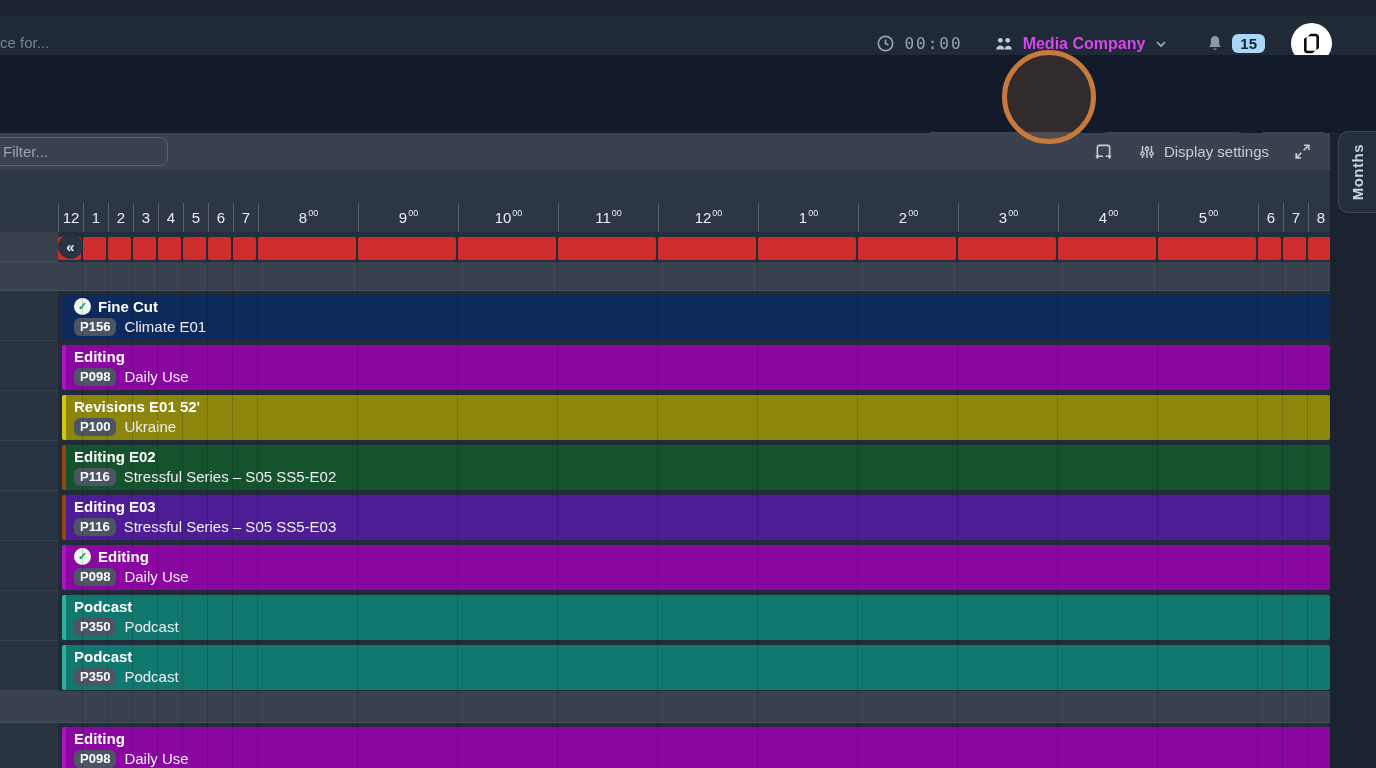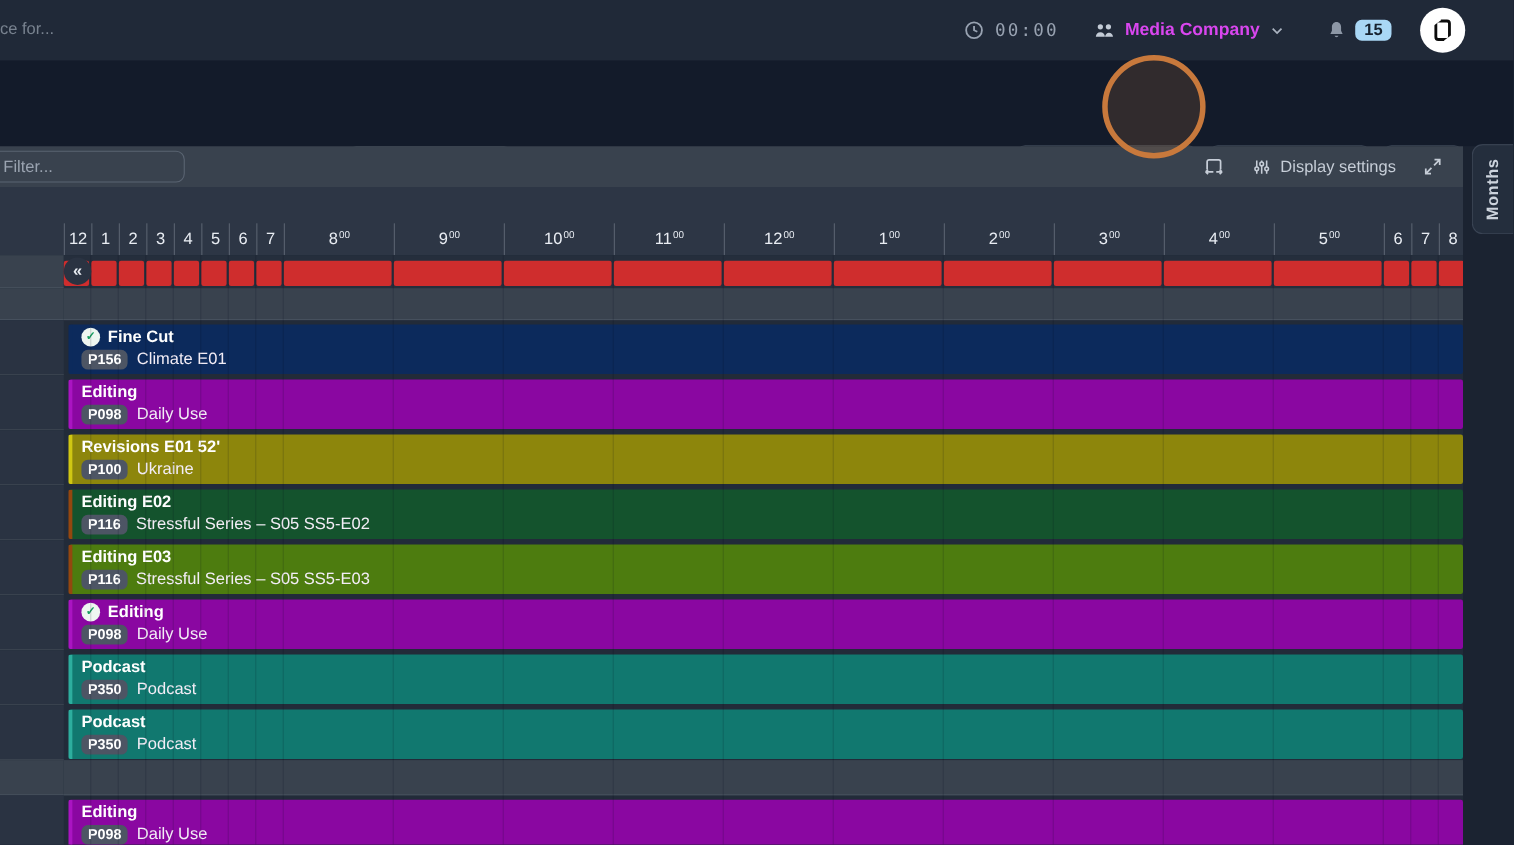--- a/index.html
+++ b/index.html
@@ -1,21 +1,21 @@
 <!DOCTYPE html>
 <html><head>
 <meta charset="utf-8">
 <style>
   * { margin:0; padding:0; box-sizing:border-box; }
   html,body { width:1376px; height:768px; overflow:hidden; background:#1c2433;
     font-family:"Liberation Sans", sans-serif; }
   .screen { position:absolute; top:0; left:0; width:1376px; height:768px; overflow:hidden; }
 
   
-  .topbar { position:absolute; top:0; left:0; width:1376px; height:55px; background:#202938; }
+  .topbar { position:absolute; top:16px; left:0; width:1376px; height:55px; background:#202938; }
   .search-hint { position:absolute; left:0; top:18px; color:#78828f; font-size:15px; }
   .topbar-right { position:absolute; right:44px; top:0; height:55px; display:flex; align-items:center; }
   .time { font-family:"DejaVu Sans Mono", monospace; font-size:16px; color:#98a2b1; letter-spacing:2px; margin-left:8px; }
   .company { color:#d946ef; font-size:16px; font-weight:700; margin-left:8px; }
   .badge-count { background:#a9d7f5; color:#17222f; font-size:15px; font-weight:700; border-radius:6px; padding:1px 8px; margin-left:7px; }
   .avatar { width:41px; height:41px; border-radius:50%; background:#fff; display:flex; align-items:center; justify-content:center; margin-left:26px; }
   .sp30{ margin-left:30px; } .sp36{ margin-left:36px; } .sp8{ margin-left:8px; }
 
   
   .toolbar { position:absolute; top:55px; left:0; width:1376px; height:78px; background:#131b2a; }
@@ -414,21 +414,21 @@
               <div class="bs">
                 <span class="badge">P116</span>
                 <span>Stressful Series – S05 SS5-E02</span>
               </div>
             </div>
           </div>
         </div>
         <div class="srow" style="height:50px">
           <div class="side"></div>
           <div class="cell">
-            <div class="block" style="background:#4d7c0f;border-left-color:#94470f">
+            <div class="block" style="background:#4c1d95;border-left-color:#94470f">
               <div class="bt">
                 <span>Editing E03</span>
               </div>
               <div class="bs">
                 <span class="badge">P116</span>
                 <span>Stressful Series – S05 SS5-E03</span>
               </div>
             </div>
           </div>
         </div>

